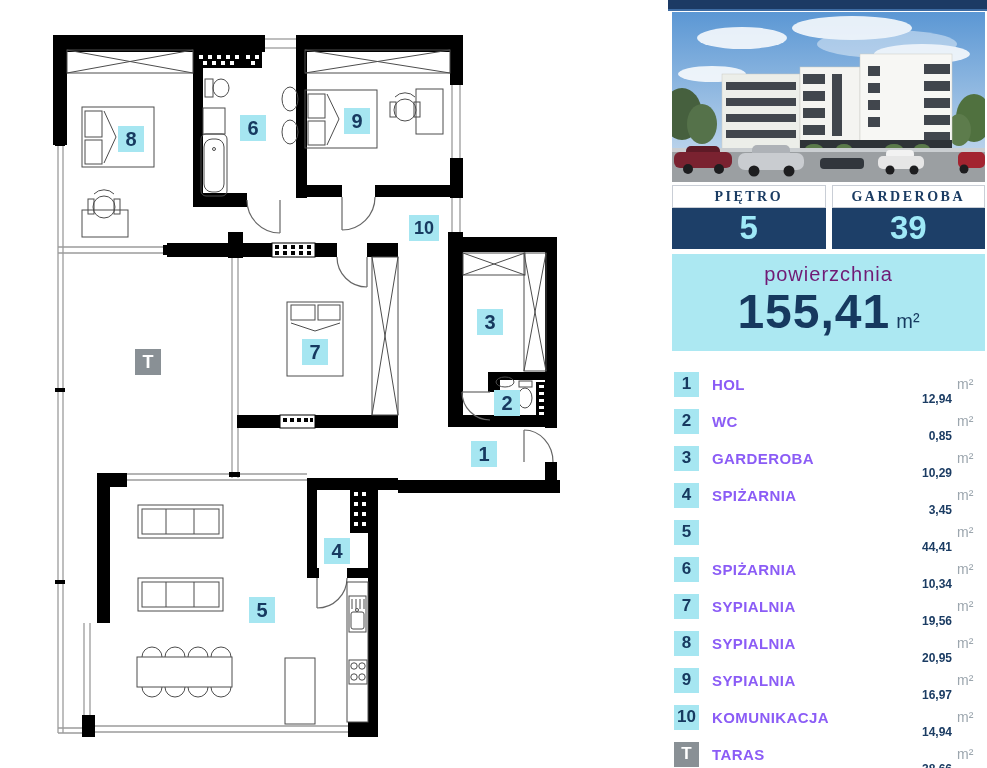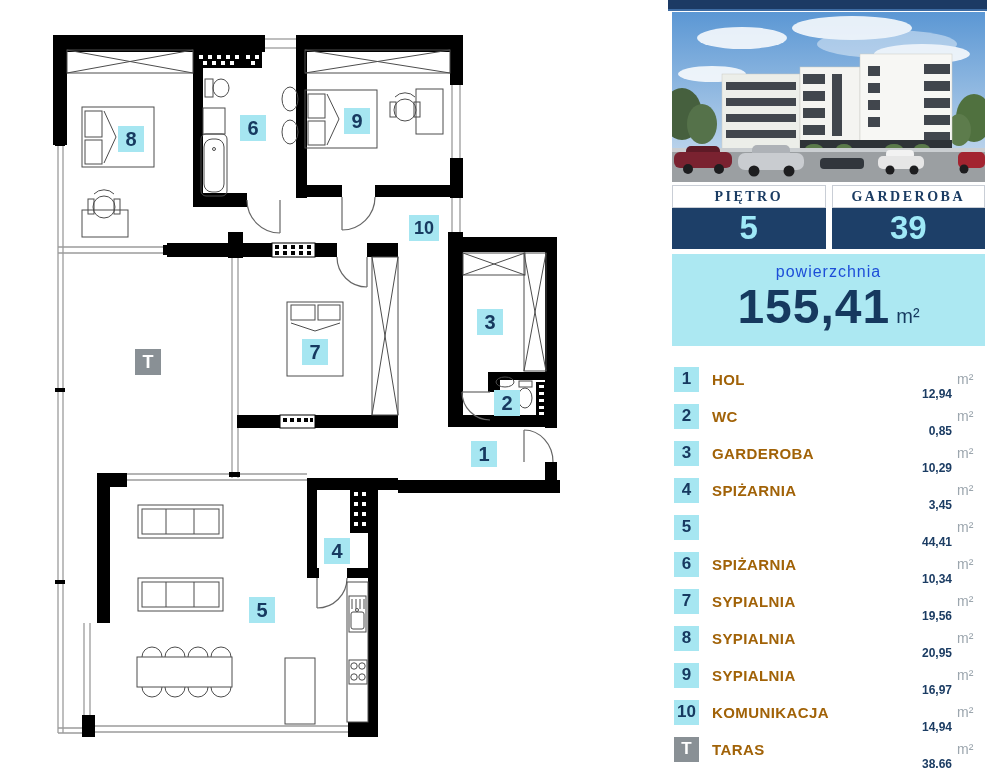--- a/index.html
+++ b/index.html
@@ -28,34 +28,34 @@
     font-size:14px; letter-spacing:2.5px; text-align:center; padding:3px 0 2px 0;font-family:Liberation Serif, serif;
   }
   .info-box .val{
     background:#1D3F68; color:#9FE9F7; font-weight:bold; font-size:33px;
     text-align:center; padding:3px 0 5px 0; line-height:1;
   }
 
   #area-box{
     background:#ACE8F2; margin:5px 2px 0 4px; text-align:center; padding:9px 0 12px 0;
   }
-  #area-box .lbl{color:#1d4ed8; font-size:16px; letter-spacing:1px;}
+  #area-box .lbl{color:#701a75; font-size:20px; letter-spacing:1px;}
   #area-box .big{color:#16395F; font-weight:bold; font-size:48px; letter-spacing:1px; line-height:1.1;}
   #area-box .unit{color:#16395F; font-size:20px; font-weight:normal; margin-left:6px;}
 
   #legend-list{margin:21px 2px 0 6px;}
   .legend-row{display:flex; align-items:flex-start; margin-bottom:3px; min-height:25px;}
   .lg-badge{
     flex:0 0 25px; height:25px; background:#A6E6F1; color:#173A60;
     display:flex; align-items:center; justify-content:center;
     font-weight:bold; font-size:17px;
   }
   .lg-badge.gray{background:#899095; color:#fff;}
   .lg-label{
-    color:#a16207; font-weight:bold; font-size:15px; letter-spacing:0.4px;
+    color:#8b5cf6; font-weight:bold; font-size:15px; letter-spacing:0.4px;
     line-height:1.15; padding-top:4px; margin-left:13px; max-width:160px;
   }
   .lg-area{margin-left:auto; color:#1B3C63; font-weight:bold; font-size:12px; padding-top:3px; white-space:nowrap;margin-top:17px;}
   .lg-unit{flex:0 0 28px; color:#9CA6AE; font-size:14px; padding-top:4px; margin-left:5px;}
 </style>
 </head>
 <body>
 
 <div id="plan-wrap">
   <svg id="plan-svg" width="660" height="768" viewBox="0 0 660 768">

